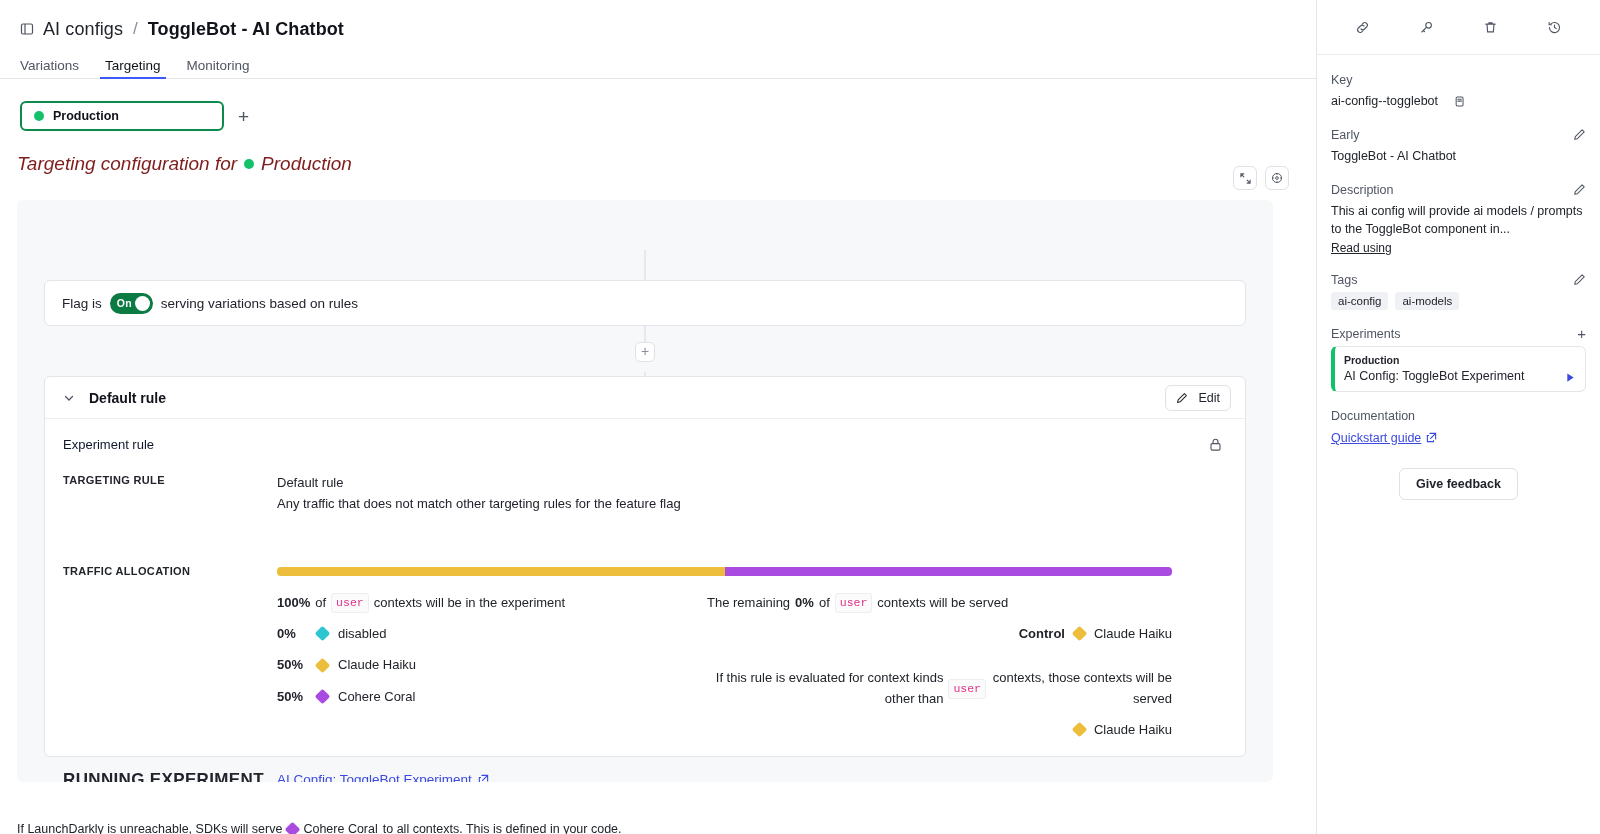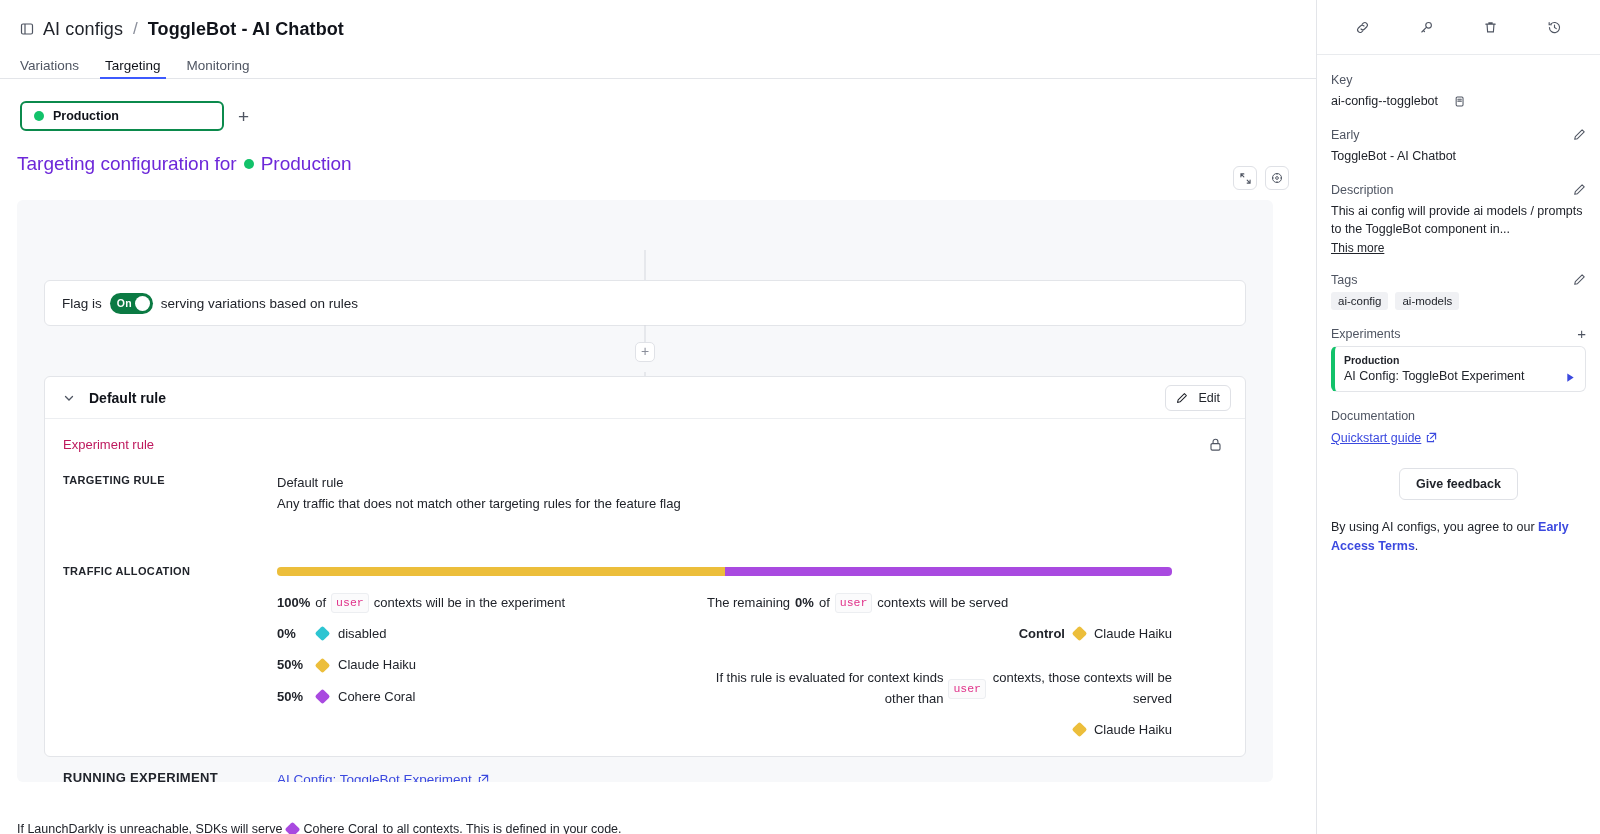--- a/index.html
+++ b/index.html
@@ -41,21 +41,21 @@
     width: 204px; height: 30px; border: 2px solid #0b8a4c; border-radius: 6px;
     display: flex; align-items: center; gap: 9px; padding: 0 12px;
     font-size: 12.5px; font-weight: 700; color: #10131a; background: #fff;
   }
   .env-dot { width: 10px; height: 10px; border-radius: 50%; background: #12c26a; flex: none; }
   .env-add { font-size: 19px; color: #4f5562; line-height: 1; cursor: pointer; padding: 0 3px; font-weight: 300; }
 
   
   .sec-head {
     display: flex; align-items: center; gap: 7px;
-    padding: 22px 0 0 17px; font-size: 19px; font-weight: 400; color: #6d28d9;
+    padding: 22px 0 0 17px; font-size: 19px; font-weight: 400; color: #7f1d1d; font-style: italic;
   }
   .sec-head .env-dot { width: 10px; height: 10px; }
   .sec-actions { position: absolute; right: 27px; top: 166px; display: flex; gap: 8px; }
   .icon-btn {
     width: 24px; height: 24px; border: 1px solid #dfe1e6; border-radius: 6px;
     background: #fff; display: flex; align-items: center; justify-content: center;
     color: #4f5562; cursor: pointer;
   }
 
   
@@ -107,21 +107,21 @@
   }
   .chev { color: #4f5562; font-size: 12px; }
   .rule-title { font-size: 14px; font-weight: 700; color: #10131a; }
   .edit-btn {
     margin-left: auto; height: 26px; border: 1px solid #dfe1e6; border-radius: 6px;
     background: #fff; display: flex; align-items: center; gap: 10px; padding: 0 10px;
     font-size: 12.5px; color: #21242b; cursor: pointer;
   }
   .rule-body { padding: 18px 22px 0 18px; position: relative; }
   .exp-rule-row { display: flex; align-items: flex-start; }
-  .exp-rule { font-size: 13px; color: #be185d; text-align: center; }
+  .exp-rule { font-size: 13px; color: #0f172a; text-align: center; }
   .lock { margin-left: auto; color: #4f5562; }
 
   .kv { display: flex; margin-top: 20px; }
   .kv .k {
     width: 214px; flex: none; font-size: 11px; font-weight: 700; letter-spacing: .35px;
     color: #21242b; padding-top: 2px;
   }
   .kv .v { flex: 1; font-size: 13px; color: #21242b; line-height: 1.65; }
 
   .bar { height: 9px; border-radius: 4px; overflow: hidden; display: flex; width: 895px; margin-top: 4px; }
@@ -138,21 +138,21 @@
     background: #fbfbfc; border: 1px solid #eceef1; border-radius: 3px; padding: 0 4px;
   }
   .bold { font-weight: 700; }
   .vrow { display: flex; align-items: center; margin-top: 10px; font-size: 13px; }
   .vpct { width: 40px; flex: none; font-weight: 700; color: #21242b; }
   .dia { width: 11px; height: 11px; transform: rotate(45deg); border-radius: 2px; flex: none; margin-right: 10px; }
   .vname { color: #21242b; }
   .rrow { display: flex; align-items: center; justify-content: flex-end; gap: 9px; margin-top: 10px; font-size: 13px; }
 
   .run-exp { display: flex; margin-top: 30px; }
-  .run-exp .k { width: 214px; flex: none; font-size: 13px; font-weight: 700; letter-spacing: .35px; color: #21242b; }
+  .run-exp .k { width: 214px; flex: none; font-size: 17px; font-weight: 700; letter-spacing: .35px; color: #21242b; }
   .exp-link { font-size: 13.5px; color: #3b49df; text-decoration: underline; display: inline-flex; align-items: center; gap: 6px; }
 
   .footnote {
     position: absolute; left: 17px; top: 822px; font-size: 12.5px; color: #21242b;
     display: flex; align-items: center; gap: 5px;
   }
 
   
   .side { width: 283px; height: 834px; background: #fff; position: relative; }
   .side-tools {
@@ -440,21 +440,21 @@
       <div class="fld">
         <div class="fld-head">
           <span>Description</span>
           <span class="pen">
             <svg width="13" height="13" viewBox="0 0 14 14" fill="none" stroke="#4f5562" stroke-width="1.1" stroke-linecap="round" stroke-linejoin="round">
               <path d="M9.8 1.9l2.3 2.3-7.3 7.3-3 .7.7-3z"></path>
             </svg>
           </span>
         </div>
         <div class="fld-desc">This ai config will provide ai models / prompts to the ToggleBot component in...</div>
-        <span class="readmore">This more</span>
+        <span class="readmore">Read using</span>
       </div>
 
       <div class="fld">
         <div class="fld-head">
           <span>Tags</span>
           <span class="pen">
             <svg width="13" height="13" viewBox="0 0 14 14" fill="none" stroke="#4f5562" stroke-width="1.1" stroke-linecap="round" stroke-linejoin="round">
               <path d="M9.8 1.9l2.3 2.3-7.3 7.3-3 .7.7-3z"></path>
             </svg>
           </span>
@@ -492,18 +492,15 @@
               <path d="M4.3 1.5h6.2v6.2M10.5 1.5L5 7M8.2 9.2v1.3H1.5V3.8h1.3"></path>
             </svg>
           </span>
         </a>
       </div>
 
       <div class="fb-wrap">
         <button class="fb-btn">Give feedback</button>
       </div>
 
-      <div class="legal">
-        <span>By using AI configs, you agree to our </span><a>Early Access Terms</a><span>.</span>
-      </div>
     </div>
   </div>
 </div>
 
 </body></html>

